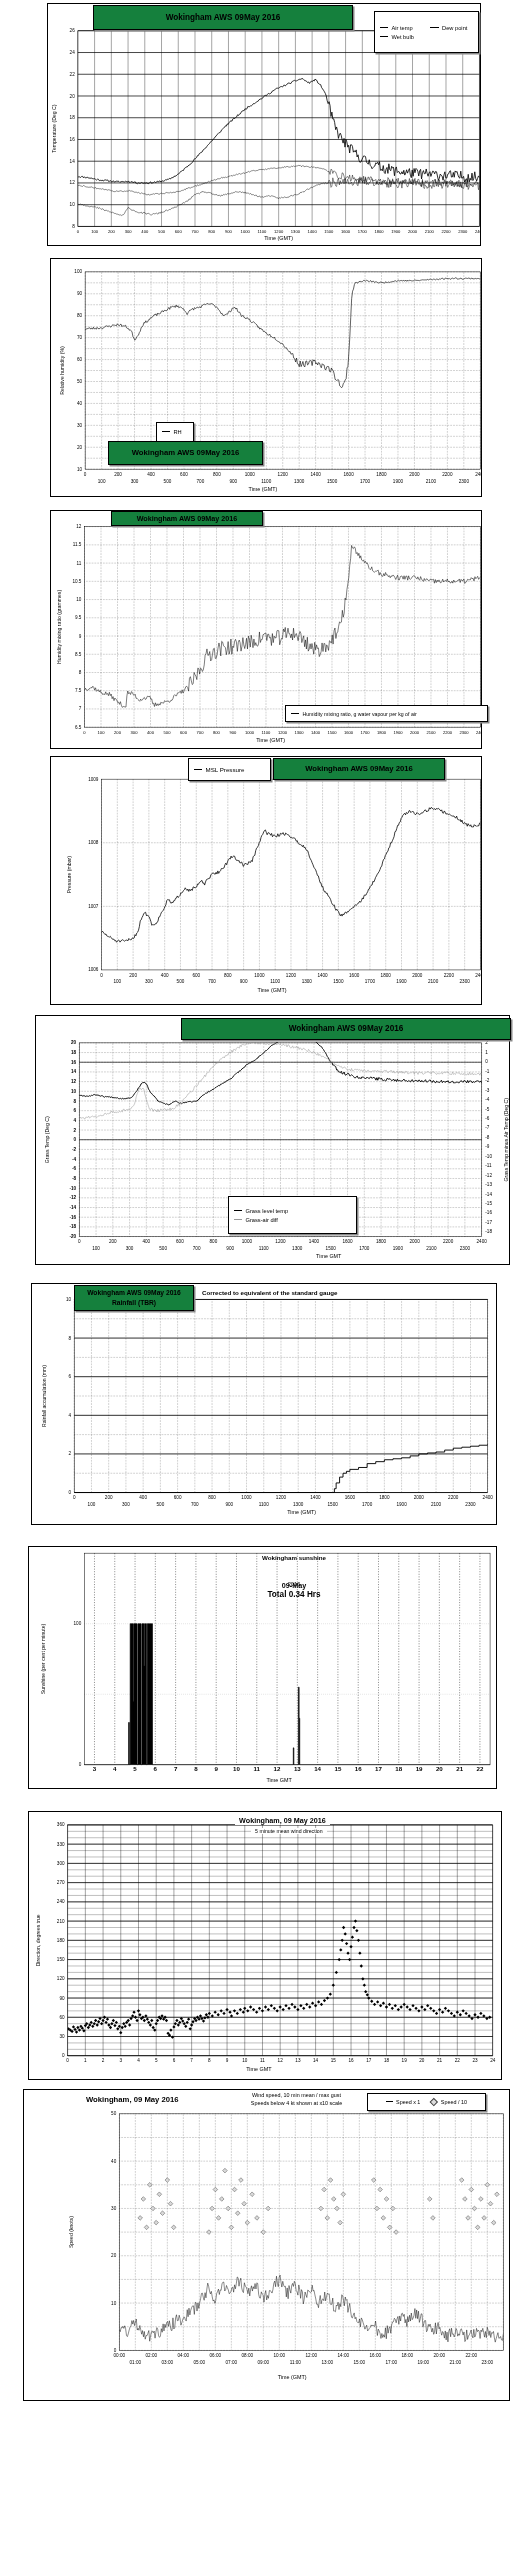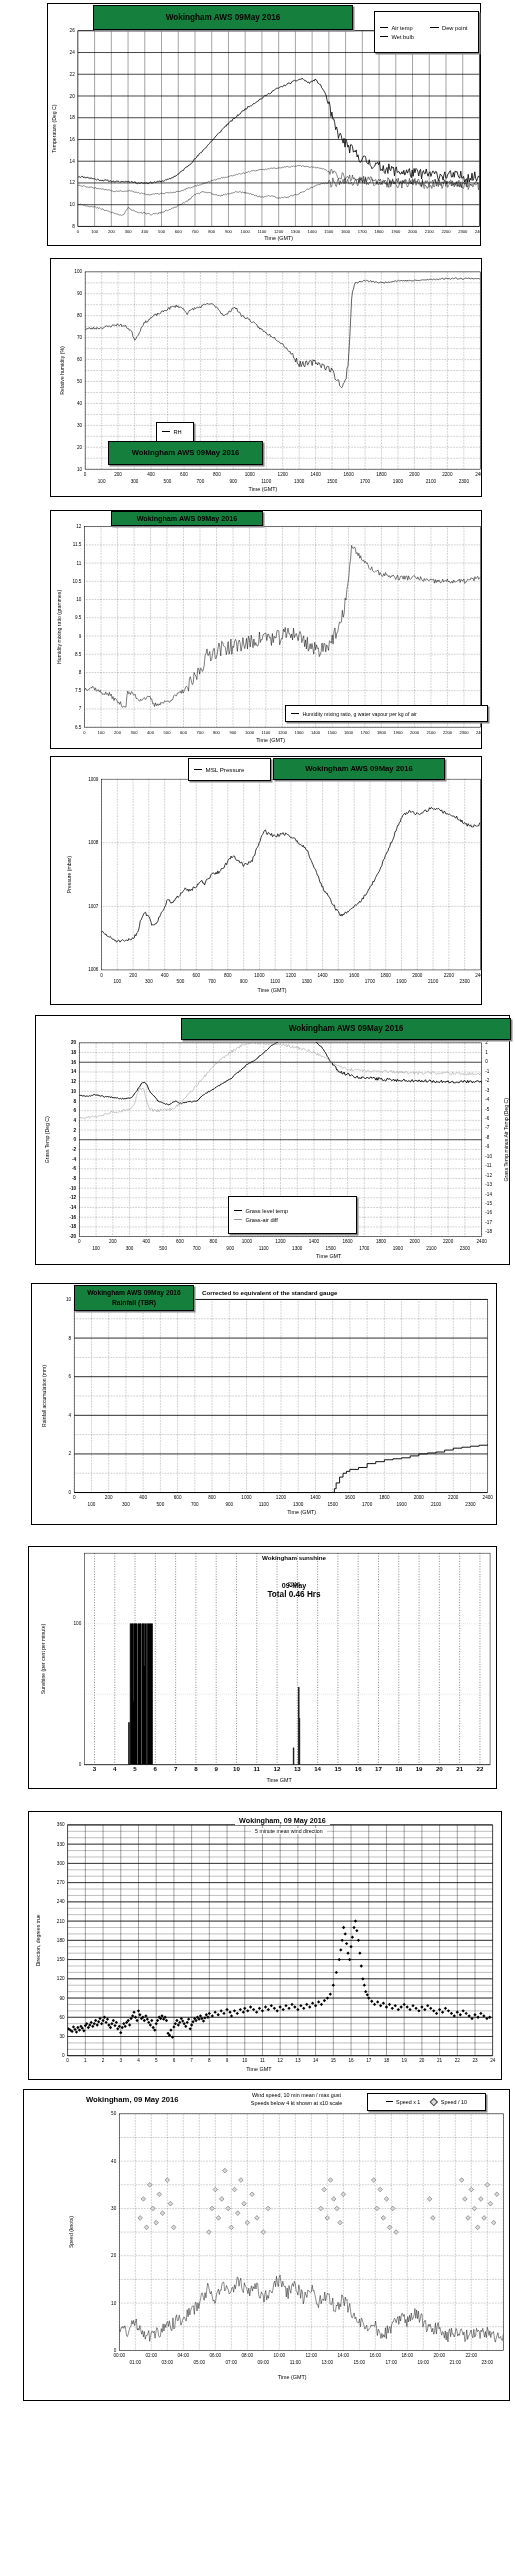--- a/index.html
+++ b/index.html
@@ -694,21 +694,21 @@
       <text x="101" y="152" text-anchor="end" font-size="9">100</text>
       <text x="30" y="217.5" font-size="10" text-anchor="middle" transform="rotate(-90 30 217.5)">Sunshine (per cent per minute)</text>
       <text x="485.24" y="456" font-size="10.5" text-anchor="middle">Time GMT</text>
       <g clip-path="url(#c7clip)">
         <path d="M107.0 423.0L192.9 423.0L192.9 340.8L194.5 340.8L194.5 423.0L196.0 423.0L196.0 149.0L201.6 149.0L201.6 299.7L202.7 299.7L202.7 149.0L209.4 149.0L209.4 423.0L211.0 423.0L211.0 149.0L217.3 149.0L217.3 423.0L218.9 423.0L218.9 149.0L222.8 149.0L222.8 231.2L224.0 231.2L224.0 149.0L227.6 149.0L227.6 423.0L229.1 423.0L229.1 149.0L239.4 149.0L239.4 423.0L512.8 423.0L512.8 390.1L514.0 390.1L514.0 423.0L522.7 423.0L522.7 272.3L524.2 272.3L524.2 332.6L525.4 332.6L525.4 423.0L895.0 423.0" fill="#000000" stroke="#000" stroke-width="1.2"></path>
       </g>
     </svg>
   <div class="ptxt ctr" style="left:198px;top:7.2px;width:134px;font-weight:bold;font-size:6.2px;">Wokingham sunshine</div>
   <div class="ptxt ctr" style="left:198px;top:34px;width:134px;font-weight:bold;font-size:7.2px;">09-May</div>
   <div class="ptxt ctr" style="left:198px;top:34px;width:134px;font-size:5.7px;">2016</div>
-  <div class="ptxt ctr" style="left:198px;top:43px;width:134px;font-weight:bold;font-size:8.2px;">Total 0.46 Hrs</div>
+  <div class="ptxt ctr" style="left:198px;top:43px;width:134px;font-weight:bold;font-size:8.2px;">Total 0.34 Hrs</div>
 </div>
 
 <div class="chart" style="left:28px;top:1811px;width:474px;height:269px;">
   <svg width="473" height="268" viewBox="0 0 918 520">
       <line x1="75" y1="25" x2="75" y2="473" stroke="#000" stroke-width="0.7"></line>
       <line x1="109.375" y1="25" x2="109.375" y2="473" stroke="#000" stroke-width="0.7"></line>
       <line x1="143.75" y1="25" x2="143.75" y2="473" stroke="#000" stroke-width="0.7"></line>
       <line x1="178.125" y1="25" x2="178.125" y2="473" stroke="#000" stroke-width="0.7"></line>
       <line x1="212.5" y1="25" x2="212.5" y2="473" stroke="#000" stroke-width="0.7"></line>
       <line x1="246.875" y1="25" x2="246.875" y2="473" stroke="#000" stroke-width="0.7"></line>

